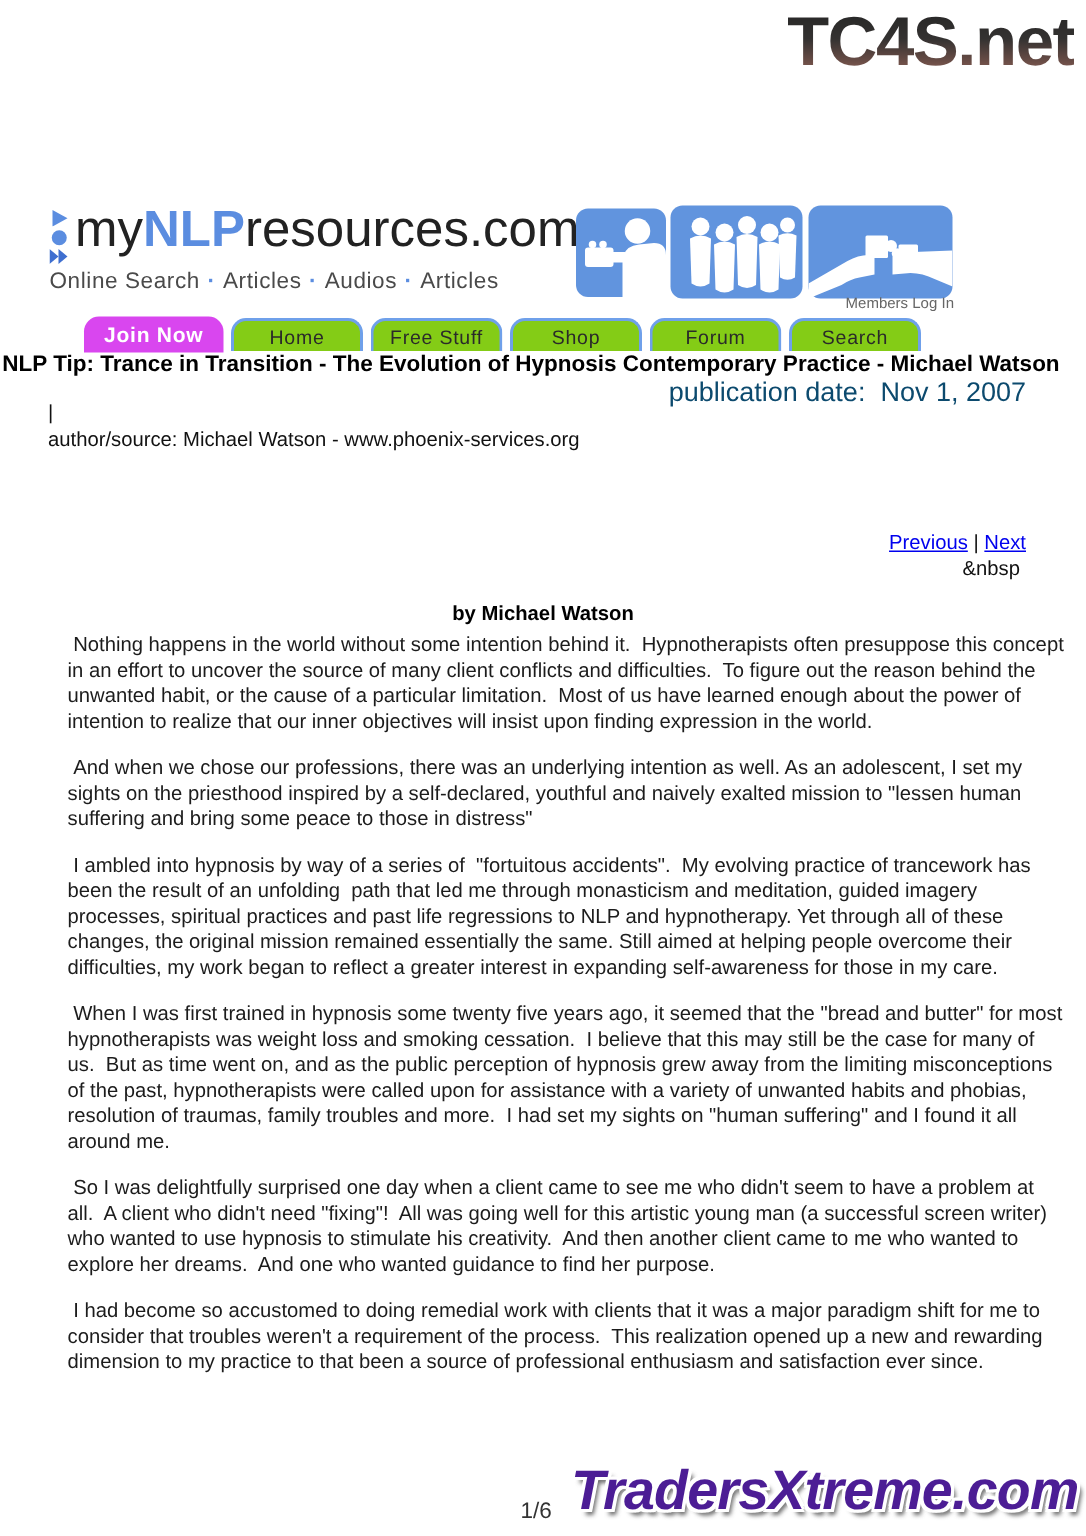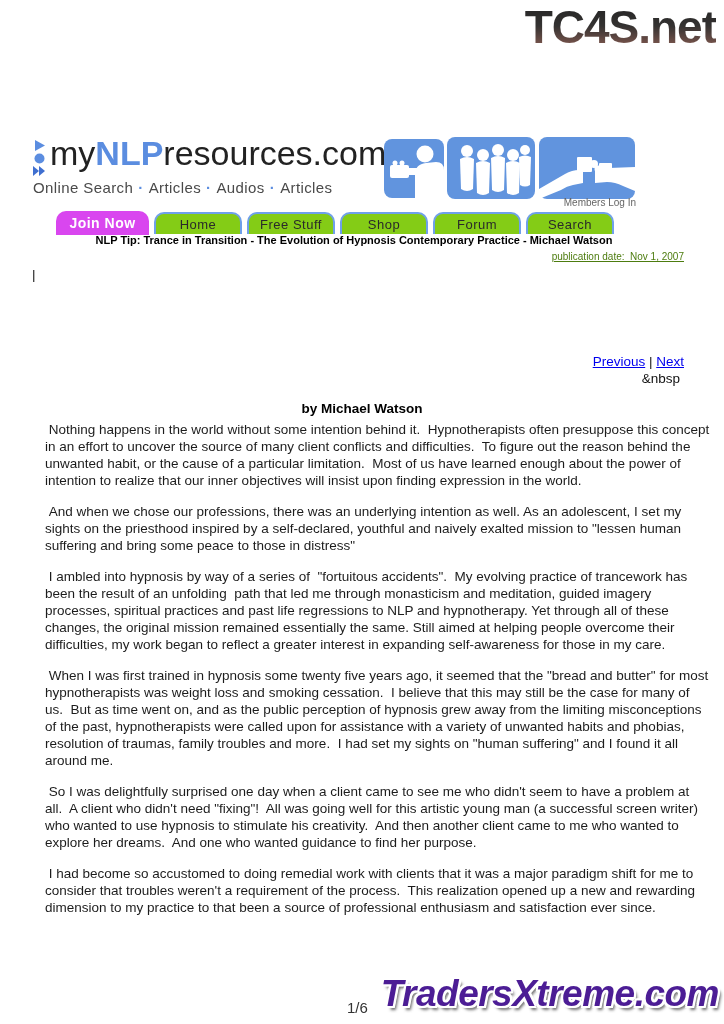--- a/index.html
+++ b/index.html
@@ -34,22 +34,22 @@
   .tabs{position:absolute;left:56px;top:212px;display:flex;gap:5px;}
   .tab{
     width:88px;height:22px;box-sizing:border-box;
     border:2px solid #6fa0ea;border-bottom:none;border-radius:10px 10px 0 0;
     background:#84cc16;color:#2a2a2a;font-size:13px;letter-spacing:0.5px;
     display:flex;align-items:center;justify-content:center;cursor:pointer;
   }
   .tab--active{background:#d946ef;border:none;color:#fff;font-weight:bold;height:24px;margin-top:-1px;width:93px;font-size:14px;}
 
   
-  .title{position:absolute;top:234px;left:0;width:708px;text-align:center;font-size:11px;font-weight:bold;color:#000;}
-  .pubdate{position:absolute;top:251px;right:40px;font-size:10px;color:#4d7c0f;white-space:pre-wrap;text-decoration:underline;}
+  .title{position:absolute;top:234px;left:0;width:708px;text-align:center;font-size:15px;font-weight:bold;color:#000;}
+  .pubdate{position:absolute;top:251px;right:40px;font-size:18px;color:#0c4a6e;white-space:pre-wrap;}
   .pipe{position:absolute;top:267px;left:32px;font-size:13.5px;color:#111;}
   .author{position:absolute;top:285px;left:32px;font-size:13.5px;color:#111;}
 
   .pagenav{position:absolute;top:354px;right:40px;font-size:13.5px;color:#111;}
   .pagenav a{color:#0000ee;text-decoration:underline;cursor:pointer;}
   .nbsp-lit{position:absolute;top:371px;right:44px;font-size:13.5px;color:#111;}
   .byline{position:absolute;top:401px;left:0;width:724px;text-align:center;font-size:13.5px;font-weight:bold;color:#000;}
 
   
   .body-copy{position:absolute;top:421px;left:29px;width:665px;font-size:13.5px;line-height:17px;color:#1c1c1c;margin-left:16px;}
@@ -149,20 +149,21 @@
     <div class="tab">Home</div>
     <div class="tab">Free Stuff</div>
     <div class="tab">Shop</div>
     <div class="tab">Forum</div>
     <div class="tab">Search</div>
   </div>
 
   <div class="title">NLP Tip: Trance in Transition - The Evolution of Hypnosis Contemporary Practice - Michael Watson</div>
   <div class="pubdate">publication date:  Nov 1, 2007</div>
   <div class="pipe">|</div>
+  <div class="author">author/source: Michael Watson - www.phoenix-services.org</div>
 
   <div class="pagenav"><a>Previous</a><span style="white-space:pre;"> | </span><a>Next</a></div>
   <div class="nbsp-lit">&amp;nbsp</div>
   <div class="byline">by Michael Watson</div>
 
   <div class="body-copy">
     <p class="para"> Nothing happens in the world without some intention behind it.  Hypnotherapists often presuppose this concept in an effort to uncover the source of many client conflicts and difficulties.  To figure out the reason behind the unwanted habit, or the cause of a particular limitation.  Most of us have learned enough about the power of intention to realize that our inner objectives will insist upon finding expression in the world.</p>
     <p class="para"> And when we chose our professions, there was an underlying intention as well. As an adolescent, I set my sights on the priesthood inspired by a self-declared, youthful and naively exalted mission to "lessen human suffering and bring some peace to those in distress"</p>
     <p class="para"> I ambled into hypnosis by way of a series of  "fortuitous accidents".  My evolving practice of trancework has been the result of an unfolding  path that led me through monasticism and meditation, guided imagery processes, spiritual practices and past life regressions to NLP and hypnotherapy. Yet through all of these changes, the original mission remained essentially the same. Still aimed at helping people overcome their difficulties, my work began to reflect a greater interest in expanding self-awareness for those in my care.</p>
     <p class="para"> When I was first trained in hypnosis some twenty five years ago, it seemed that the "bread and butter" for most hypnotherapists was weight loss and smoking cessation.  I believe that this may still be the case for many of us.  But as time went on, and as the public perception of hypnosis grew away from the limiting misconceptions of the past, hypnotherapists were called upon for assistance with a variety of unwanted habits and phobias, resolution of traumas, family troubles and more.  I had set my sights on "human suffering" and I found it all around me.</p>

